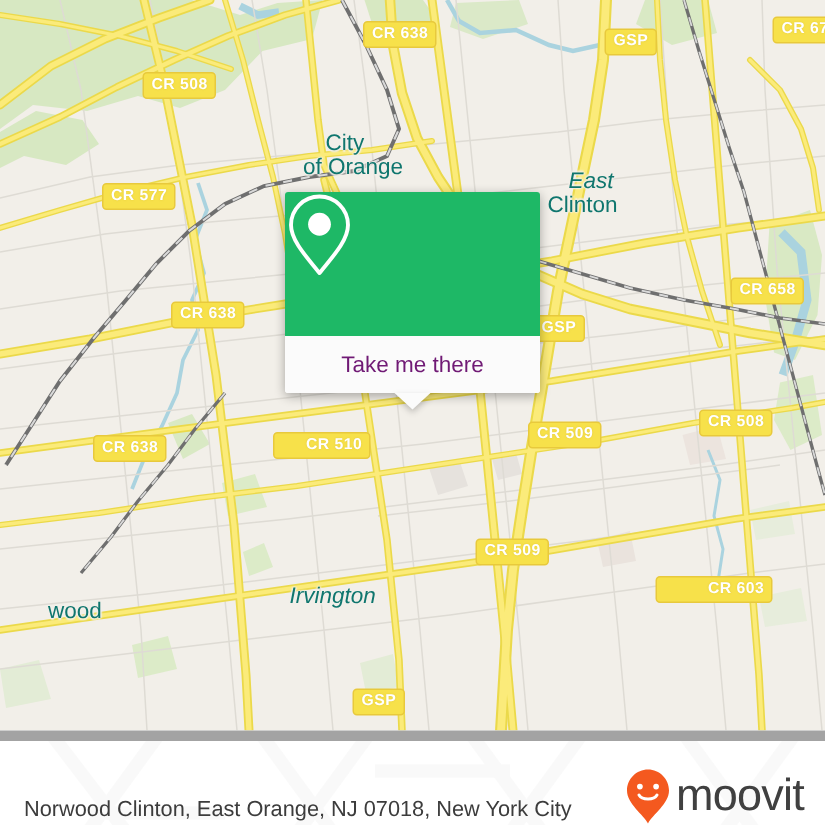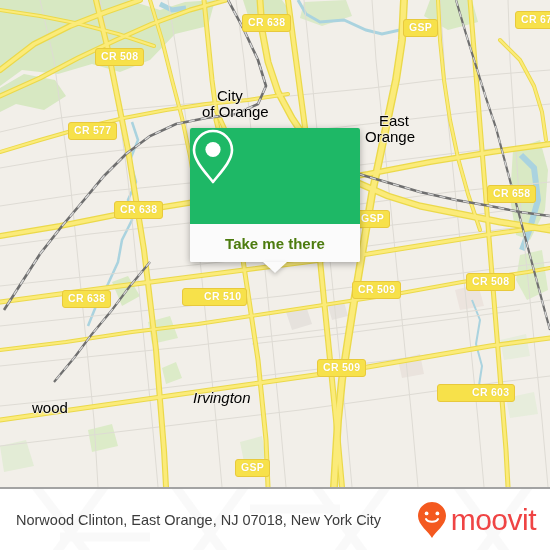--- a/index.html
+++ b/index.html
@@ -31,21 +31,21 @@
     letter-spacing:0.3px;
     padding:2px 5px 3px 5px;
     line-height:1;
     white-space:nowrap;
     text-shadow:0 0 1px rgba(200,170,40,.5);
   }
 
   
   .place {
     position:absolute;
-    color:#000000;
+    color:#0f766e;
     font-size:14px;
     line-height:15px;
     white-space:nowrap;
     text-align:right;
     text-shadow:
       1px 0 1px #f2efe9, -1px 0 1px #f2efe9,
       0 1px 1px #f2efe9, 0 -1px 1px #f2efe9;
   }
   .place.big { font-size:15px; line-height:16px; }
 
@@ -74,43 +74,42 @@
     height:96px;
     background:#1eb866;
     border-radius:2px 2px 0 0;
     display:flex; align-items:center; justify-content:center;
   }
   .card-foot {
     height:38px;
     background:#fbfbfb;
     border-radius:0 0 2px 2px;
     display:flex; align-items:center; justify-content:center;
-    color:#4d7c0f;
+    color:#701a75;
     font-size:15px;
-    font-weight:bold;
   }
   .card-tail {
     position:absolute;
     left:50%; bottom:-11px;
     transform:translateX(-50%);
     width:0; height:0;
     border-left:12px solid transparent;
     border-right:12px solid transparent;
     border-top:11px solid #fbfbfb;
     filter:drop-shadow(0 2px 2px rgba(0,0,0,0.22));
   }
 
   
   .footer {
     position:absolute; left:0; top:487px;
     width:550px; height:63px;
     background:#ffffff;
-    display:flex; align-items:center;
+    display:flex; align-items:flex-end;
     padding:0 14px 0 16px;
-    border-top:2px solid #a3a3a3;
+    border-top:7px solid #a3a3a3;
     overflow:hidden;
   }
   .footer-watermark {
     position:absolute; left:0; top:0; width:550px; height:63px;
     opacity:0.5;
   }
   .footer-text {
     position:relative;
     flex:1;
     font-size:14.5px;
@@ -120,21 +119,21 @@
     max-width:418px;
   }
   .brand {
     position:relative;
     display:flex; align-items:center; gap:4px;
     flex-shrink:0;
   }
   .brand-word {
     font-size:30px;
     letter-spacing:-0.5px;
-    color:#ef4444;
+    color:#404040;
     font-weight:normal;
     line-height:1;
   }
 </style>
 </head>
 <body>
 
 <div id="root">
 
   <div class="map">
@@ -265,22 +264,22 @@
         <div class="shield" style="left: 182px; top: 288px; padding-left: 21px;">CR 510</div>
         <div class="shield" style="left: 352px; top: 281px;">CR 509</div>
         <div class="shield" style="left: 317px; top: 359px;">CR 509</div>
         <div class="shield" style="left: 437px; top: 384px; padding-left: 34px;">CR 603</div>
         <div class="shield" style="left: 235px; top: 459px;">GSP</div>
       </div>
 
     <div id="place-layer">
         <div class="place big" style="left: 217px; top: 88px;">City</div>
         <div class="place big" style="left: 202px; top: 104px;">of Orange</div>
-        <div class="place big" style="left: 379px; top: 113px;">East</div>
-        <div class="place big" style="left: 365px; top: 129px;">Orange</div>
+        <div class="place big" style="left: 379px; top: 113px; font-style: italic;">East</div>
+        <div class="place big" style="left: 365px; top: 129px;">Clinton</div>
         <div class="place big" style="left: 193px; top: 390px; font-style: italic;">Irvington</div>
         <div class="place big" style="left: 0px; top: 400px; padding-left: 32px;">wood</div>
       </div>
 
     <div class="card">
       <div class="card-head">
         <svg width="46" height="58" viewBox="0 0 46 58">
           <path d="M23 3 C12.5 3 4 11.5 4 22 C4 33 16 45 23 54 C30 45 42 33 42 22 C42 11.5 33.5 3 23 3 Z" fill="none" stroke="#ffffff" stroke-width="2.6" stroke-linejoin="round"></path>
           <circle cx="23" cy="21.5" r="7.6" fill="#ffffff"></circle>
         </svg>

